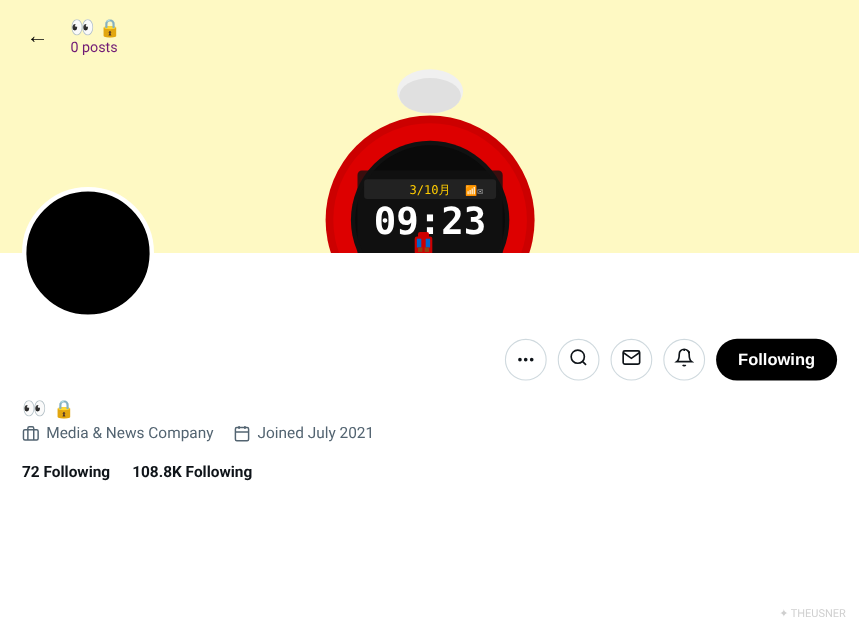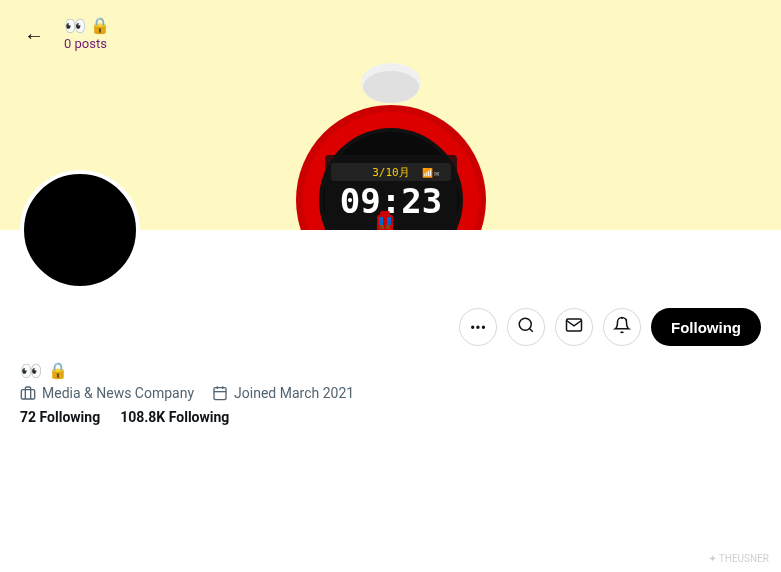--- a/index.html
+++ b/index.html
@@ -139,21 +139,21 @@
     }
     .profile-handle {
       font-size: 15px;
       color: #536471;
       margin-bottom: 10px;
     }
     .profile-meta {
       display: flex;
       align-items: center;
       gap: 18px;
-      margin-bottom: 8px;
+      margin-bottom: 20px;
     }
     .meta-item {
       display: flex;
       align-items: center;
       gap: 6px;
       font-size: 14px;
       color: #536471;
     }
     .meta-item svg {
       flex-shrink: 0;
@@ -300,21 +300,21 @@
       </svg>
       <span>Media &amp; News Company</span>
     </div>
     <div class="meta-item">
       <svg width="16" height="16" viewBox="0 0 24 24" fill="none" stroke="#536471" stroke-width="2">
         <rect x="3" y="4" width="18" height="18" rx="2" ry="2"></rect>
         <line x1="16" y1="2" x2="16" y2="6"></line>
         <line x1="8" y1="2" x2="8" y2="6"></line>
         <line x1="3" y1="10" x2="21" y2="10"></line>
       </svg>
-      <span>Joined March 2021</span>
+      <span>Joined July 2021</span>
     </div>
   </div>
   <div class="stats-row">
     <div class="stat-item">
       <span style="font-weight: 700; color: rgb(15, 20, 25); margin-top: 44px;">72</span>
       <span>Following</span>
     </div>
     <div class="stat-item">
       <span style="font-weight: 700; color: rgb(15, 20, 25); text-align: center;">108.8K</span>
       <span>Following</span>

